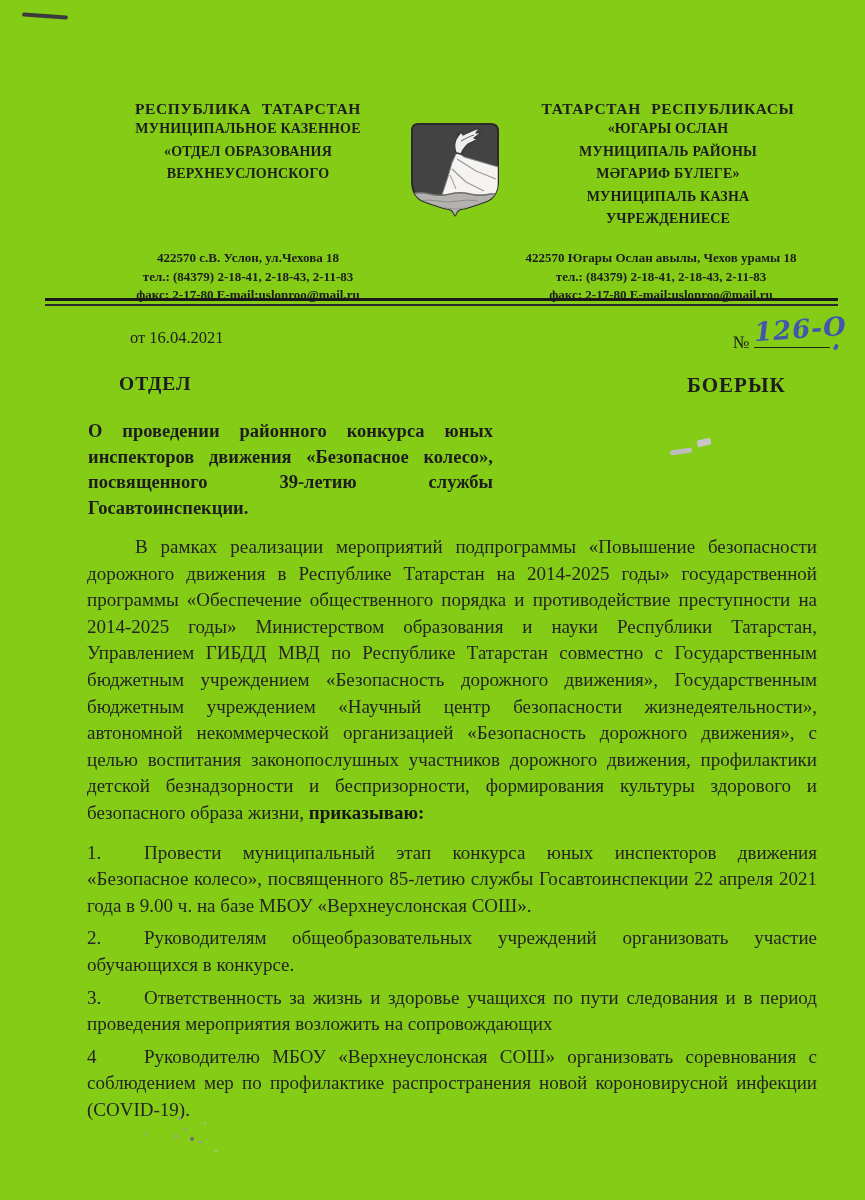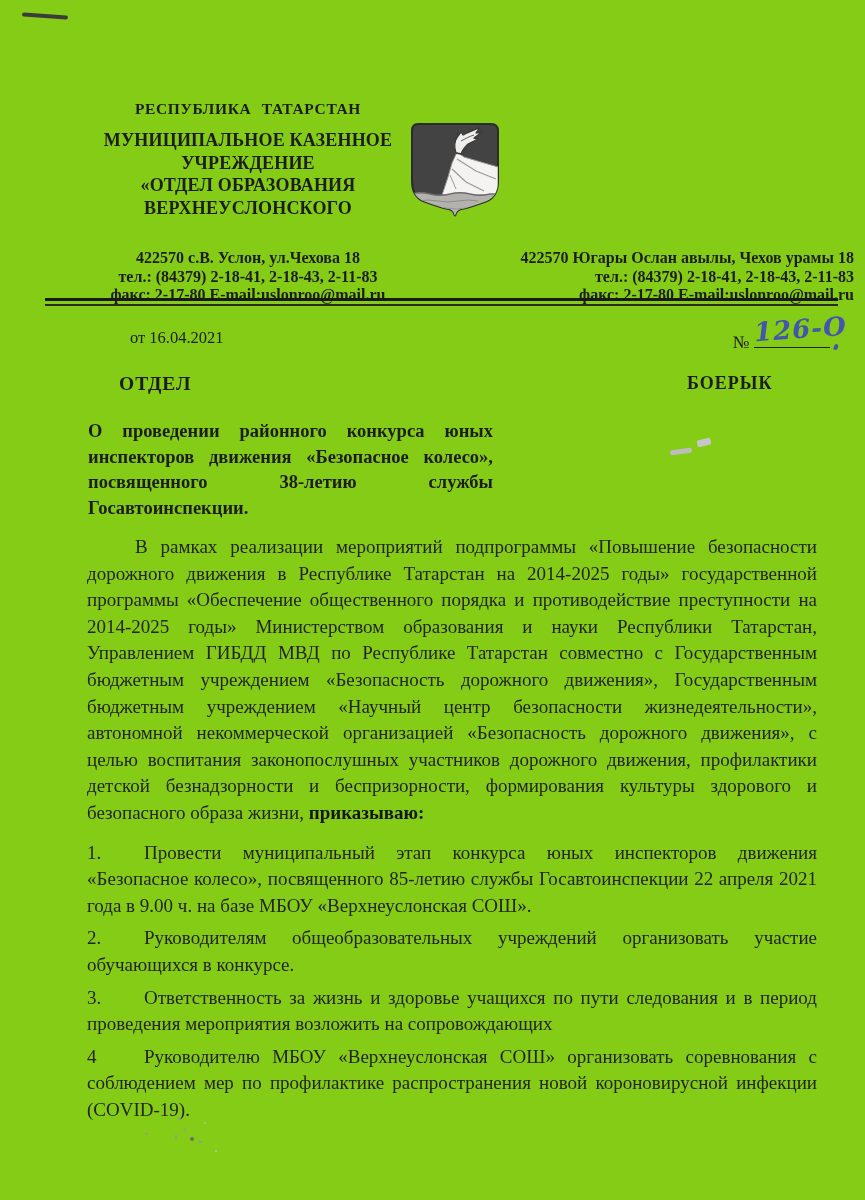--- a/index.html
+++ b/index.html
@@ -6,43 +6,43 @@
   .page{
     position:relative;width:865px;height:1200px;margin:0 auto;
     background:#84cc16;overflow:hidden;
     font-family:"Liberation Serif",serif;color:#1d1d1d;
   }
   
   .hdr-col{position:absolute;text-align:center;}
   .hdr-left{left:56px;top:100px;width:384px;}
   .hdr-right{left:486px;top:100px;width:364px;}
   .region{font-weight:bold;font-size:15.5px;letter-spacing:.6px;word-spacing:6px;}
-  .org{font-weight:bold;font-size:18px;line-height:22.5px;margin-top:11px;letter-spacing:.2px;}
+  .org{font-weight:bold;font-size:14px;line-height:22.5px;margin-top:0;letter-spacing:.2px;}
   .org div{white-space:nowrap;}
-  .contact{position:absolute;text-align:center;font-weight:bold;font-size:16px;line-height:18.5px;}
+  .contact{position:absolute;text-align:center;font-weight:bold;font-size:13px;line-height:18.5px;}
   .contact-left{left:56px;top:249px;width:384px;}
-  .contact-right{left:468px;top:249px;width:386px;text-align:right;}
+  .contact-right{left:468px;top:249px;width:386px;}
   .rule{
     position:absolute;left:45px;top:298px;width:793px;height:3px;
     border-top:3px solid #181818;border-bottom:2px solid #2a2a2a;
   }
   
   .emblem{position:absolute;left:404px;top:119px;width:101px;height:116px;}
   
   .doc-date{position:absolute;left:88px;top:328px;font-size:16.5px;margin-left:42px;}
   .doc-number{position:absolute;left:733px;top:330px;font-size:17.5px;white-space:nowrap;}
   .num-line{display:inline-block;width:76px;height:17px;border-bottom:1.5px solid #222;position:relative;vertical-align:baseline;}
   .handwritten{
     position:absolute;left:0px;top:-16px;color:#4355ac;
     font-family:"DejaVu Serif",serif;font-style:italic;font-weight:bold;
     font-size:26px;transform:rotate(-4deg);letter-spacing:1px;white-space:nowrap;
   }
   .hand-dot{position:absolute;left:80px;top:14px;width:4px;height:6px;background:#4355ac;border-radius:50% 50% 50% 0;transform:rotate(20deg);}
   .title-ru{position:absolute;left:119px;top:373px;font-weight:bold;font-size:19.5px;letter-spacing:1px;}
-  .title-tt{position:absolute;left:687px;top:373px;font-weight:bold;font-size:18px;letter-spacing:1px;}
+  .title-tt{position:absolute;left:687px;top:373px;font-weight:bold;font-size:21px;letter-spacing:1px;}
   
   .subject{
     position:absolute;left:88px;top:419px;width:405px;
     font-weight:bold;font-size:18.5px;line-height:25.5px;text-align:justify;
   }
   .body-text{
     position:absolute;left:87px;top:534px;width:730px;
     font-size:19px;line-height:26.6px;text-align:justify;color:#242424;
   }
   .intro{margin:0 0 13px 0;text-indent:48px;}
@@ -58,26 +58,35 @@
 <body>
 
 <div class="page">
 
   <div class="dash-artifact"></div>
 
   <div class="hdr-col hdr-left">
     <div class="region">РЕСПУБЛИКА  ТАТАРСТАН</div>
     <div class="org">
       <div>МУНИЦИПАЛЬНОЕ КАЗЕННОЕ</div>
-      <div>УЧРЕЖДЕНИЕ</div>
       <div>«ОТДЕЛ ОБРАЗОВАНИЯ</div>
       <div>ВЕРХНЕУСЛОНСКОГО</div>
     </div>
   </div>
 
+  <div class="hdr-col hdr-right">
+    <div class="region">ТАТАРСТАН  РЕСПУБЛИКАСЫ</div>
+    <div class="org">
+      <div>«ЮГАРЫ ОСЛАН</div>
+      <div>МУНИЦИПАЛЬ РАЙОНЫ</div>
+      <div>МӘГАРИФ БҮЛЕГЕ»</div>
+      <div>МУНИЦИПАЛЬ КАЗНА</div>
+      <div>УЧРЕЖДЕНИЕСЕ</div>
+    </div>
+  </div>
 
   <div class="emblem">
     <svg width="101" height="116" viewBox="0 0 101 116" xmlns="http://www.w3.org/2000/svg">
       <defs>
         <clipPath id="shieldClip">
           <path d="M14,5 H87 Q94,5 94,12 V62 Q94,77 83,82 Q64,89 57,90 Q52.5,91 51,97 Q49.5,91 45,90 Q38,89 19,82 Q8,77 8,62 V12 Q8,5 14,5 Z"></path>
         </clipPath>
       </defs>
 
       <path d="M14,5 H87 Q94,5 94,12 V62 Q94,77 83,82 Q64,89 57,90 Q52.5,91 51,97 Q49.5,91 45,90 Q38,89 19,82 Q8,77 8,62 V12 Q8,5 14,5 Z" fill="#434344" stroke="#2b2b2b" stroke-width="2"></path>
@@ -120,21 +129,21 @@
     <span>№</span>
     <span class="num-line">
       <span class="handwritten">126-О</span>
       <span class="hand-dot"></span>
     </span>
   </div>
 
   <div class="title-ru">ОТДЕЛ</div>
   <div class="title-tt">БОЕРЫК</div>
 
-  <div class="subject">О проведении районного конкурса юных инспекторов движения «Безопасное колесо», посвященного 38-летию службы Госавтоинспекции.</div>
+  <div class="subject">О проведении районного конкурса юных инспекторов движения «Безопасное колесо», посвященного 39-летию службы Госавтоинспекции.</div>
 
   <div class="body-text">
     <p class="intro"><span>В рамках реализации мероприятий подпрограммы «Повышение безопасности дорожного движения в Республике Татарстан на 2014-2025 годы» государственной программы «Обеспечение общественного порядка и противодействие преступности на 2014-2025 годы» Министерством образования и науки Республики Татарстан, Управлением ГИБДД МВД по Республике Татарстан совместно с Государственным бюджетным учреждением «Безопасность дорожного движения», Государственным бюджетным учреждением «Научный центр безопасности жизнедеятельности», автономной некоммерческой организацией «Безопасность дорожного движения», с целью воспитания законопослушных участников дорожного движения, профилактики детской безнадзорности и беспризорности, формирования культуры здорового и безопасного образа жизни,</span> <b>приказываю:</b></p>
 
     <p class="order-item"><span class="num">1.</span><span>Провести муниципальный этап конкурса юных инспекторов движения «Безопасное колесо», посвященного 85-летию службы Госавтоинспекции 22 апреля 2021 года в 9.00 ч. на базе МБОУ «Верхнеуслонская СОШ».</span></p>
     <p class="order-item"><span class="num">2.</span><span>Руководителям общеобразовательных учреждений организовать участие обучающихся в конкурсе.</span></p>
     <p class="order-item"><span class="num">3.</span><span>Ответственность за жизнь и здоровье учащихся по пути следования и в период проведения мероприятия возложить на сопровождающих</span></p>
     <p class="order-item"><span class="num">4</span><span>Руководителю МБОУ «Верхнеуслонская СОШ» организовать соревнования с соблюдением мер по профилактике распространения новой короновирусной инфекции (COVID-19).</span></p>
   </div>
 

